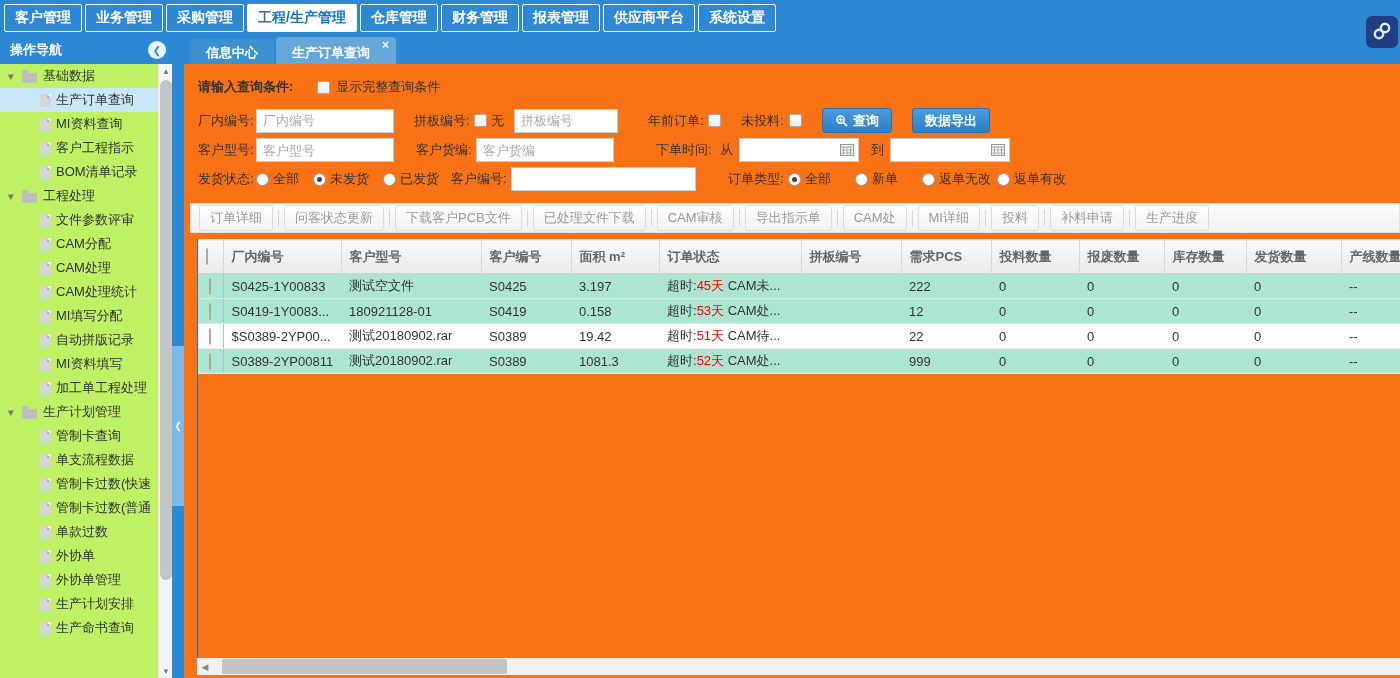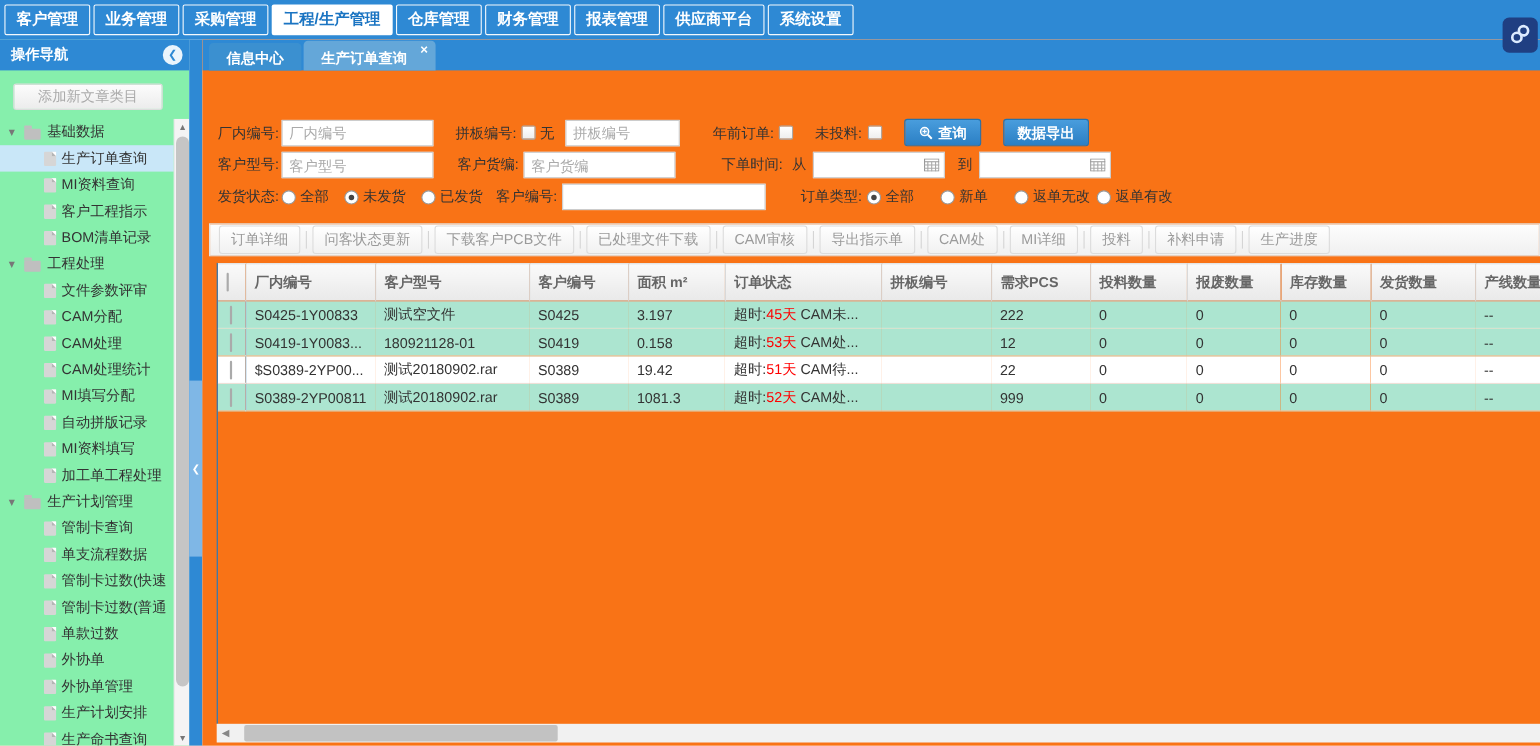--- a/index.html
+++ b/index.html
@@ -14,21 +14,21 @@
   .nav-item.active { background:#fff; color:#1a74c2; }
   .nav-right { margin-left:auto; display:flex; align-items:center; gap:15px; padding-right:42px; white-space:nowrap; }
   .ssl-note { color:#fff; font-size:13px; }
   .install-link { color:#fff000; font-size:17px; font-weight:bold; cursor:pointer; }
   .nav-user, .nav-help { color:#fff; font-size:13px; cursor:pointer; }
   .corner-widget { position:absolute; top:16px; right:2px; width:32px; height:32px; background:#1f3f82;
                    border-radius:6px; display:flex; align-items:center; justify-content:center; z-index:20; cursor:pointer; }
 
   
   .main-row { display:flex; height:642px; }
-  .sidebar { width:172px; display:flex; flex-direction:column; background:#86efac; }
+  .sidebar { width:172px; display:flex; flex-direction:column; background:#bef264; }
   .sidebar-header { height:28px; background:#2e89d4; display:flex; align-items:center; padding:0 6px 0 10px; }
   .sidebar-title { color:#fff; font-weight:bold; font-size:13px; flex:1; }
   .collapse-circle { width:18px; height:18px; border-radius:50%; background:#eaf4fc; color:#2e89d4;
                      font-size:10px; display:flex; align-items:center; justify-content:center; cursor:pointer; }
   .add-btn-wrap { padding:12px 0 8px 12px; }
   .add-btn { width:136px; height:24px; border:1px solid #ddd; border-radius:3px; color:#aaa;
              background:linear-gradient(#fcfcfc,#ececec); font-size:13px; cursor:pointer; }
   .sidebar-body { flex:1; display:flex; overflow:hidden; }
   .tree { flex:1; overflow:hidden; }
   .tree-row { height:24px; display:flex; align-items:center; cursor:pointer; white-space:nowrap; }
@@ -125,23 +125,20 @@
   </div>
 </div>
 
 <div class="main-row">
 
   <div class="sidebar">
     <div class="sidebar-header">
       <span class="sidebar-title">操作导航</span>
       <span class="collapse-circle">❮</span>
     </div>
-    <div class="add-btn-wrap">
-      <button class="add-btn">添加新文章类目</button>
-    </div>
     <div class="sidebar-body">
       <div class="tree">
           <div class="tree-row folder">
             <span class="caret">▾</span>
             <span class="folder-ico"></span>
             <span class="tree-label">基础数据</span>
           </div>
           <div class="tree-row leaf selected">
             <span class="file-ico"></span>
             <span class="tree-label">生产订单查询</span>
@@ -250,20 +247,25 @@
   </div>
 
   <div class="content">
     <div class="tabstrip">
         <div class="tab">信息中心</div>
         <div class="tab active">生产订单查询<span class="tab-close">×</span></div>
       </div>
 
     <div class="query">
 
+      <div class="qrow" style="top:14px;">
+        <span class="qlabel" style="font-weight:bold;">请输入查询条件:</span>
+        <span class="cbox" style="margin-left:24px;"></span>
+        <span class="qlabel" style="margin-left:6px;">显示完整查询条件</span>
+      </div>
 
       <div class="qrow" style="top:74px;">
         <span class="qlabel" style="width:58px;">客户型号:</span>
         <input class="q-input" style="width: 138px;" placeholder="客户型号">
         <span class="qlabel" style="margin-left:22px;width:60px;">客户货编:</span>
         <input class="q-input" style="width: 138px;" placeholder="客户货编">
         <span class="qlabel" style="margin-left:42px;width:60px;">下单时间:</span>
         <span class="qlabel" style="margin-left:4px;">从</span>
         <span class="date-wrap" style="margin-left:6px;">
           <input class="q-input" style="width: 120px;">

